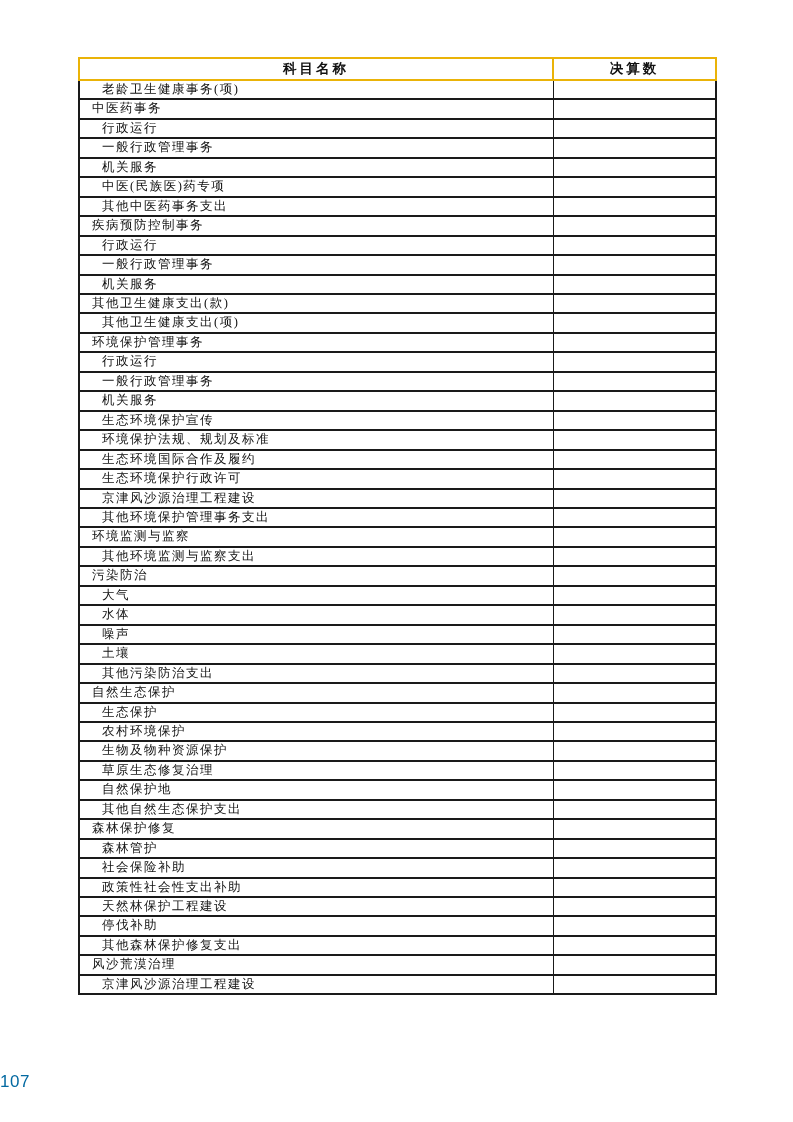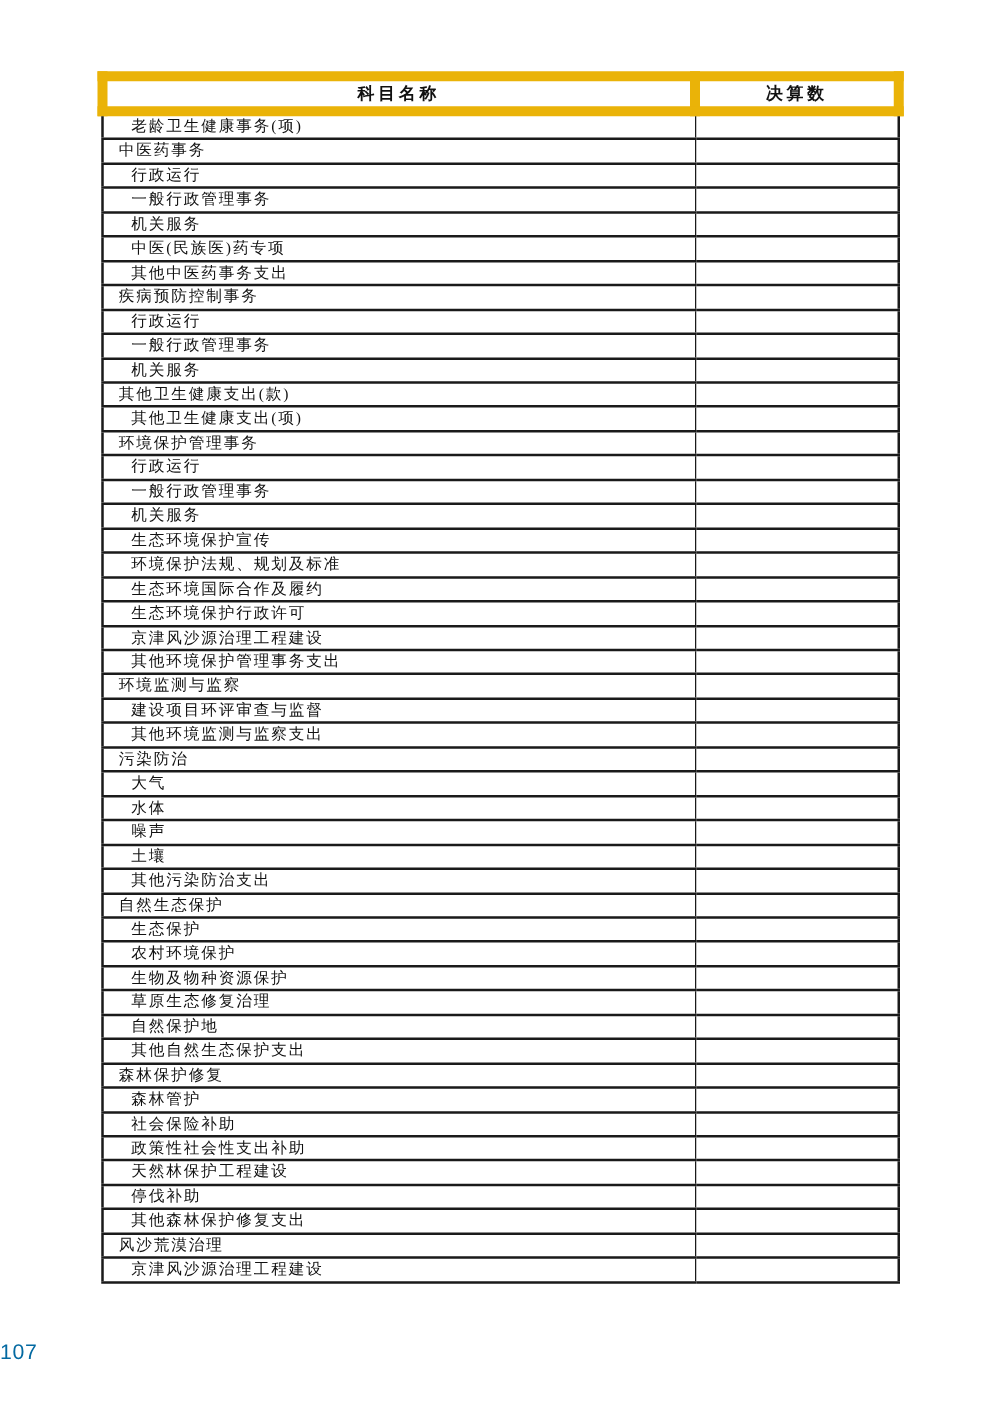--- a/index.html
+++ b/index.html
@@ -24,21 +24,21 @@
   }
   table.budget {
     border-collapse: collapse;
     table-layout: fixed;
     width: 637px;
     border: 2px solid #1a1a1a;
   }
   table.budget col.c-subject { width: 474px; }
   table.budget col.c-amount  { width: 163px; }
   table.budget th {
-    border: 8px solid #eab308;
+    border: 2px solid #eab308;
     height: 18px;
     padding: 1px 2px;
     font-size: 13.5px;
     font-weight: bold;
     text-align: center;
     letter-spacing: 3px;
     line-height: 18px;
     white-space: nowrap;
     overflow: hidden;
   }
@@ -179,24 +179,20 @@
           </tr>
           <tr>
             <td class="subject indent-2">其他环境保护管理事务支出</td>
             <td class="amount"></td>
           </tr>
           <tr>
             <td class="subject indent-1">环境监测与监察</td>
             <td class="amount"></td>
           </tr>
           <tr>
-            <td class="subject indent-2">建设项目环评审查与监督</td>
-            <td class="amount"></td>
-          </tr>
-          <tr>
             <td class="subject indent-2">其他环境监测与监察支出</td>
             <td class="amount"></td>
           </tr>
           <tr>
             <td class="subject indent-1">污染防治</td>
             <td class="amount"></td>
           </tr>
           <tr>
             <td class="subject indent-2">大气</td>
             <td class="amount"></td>

